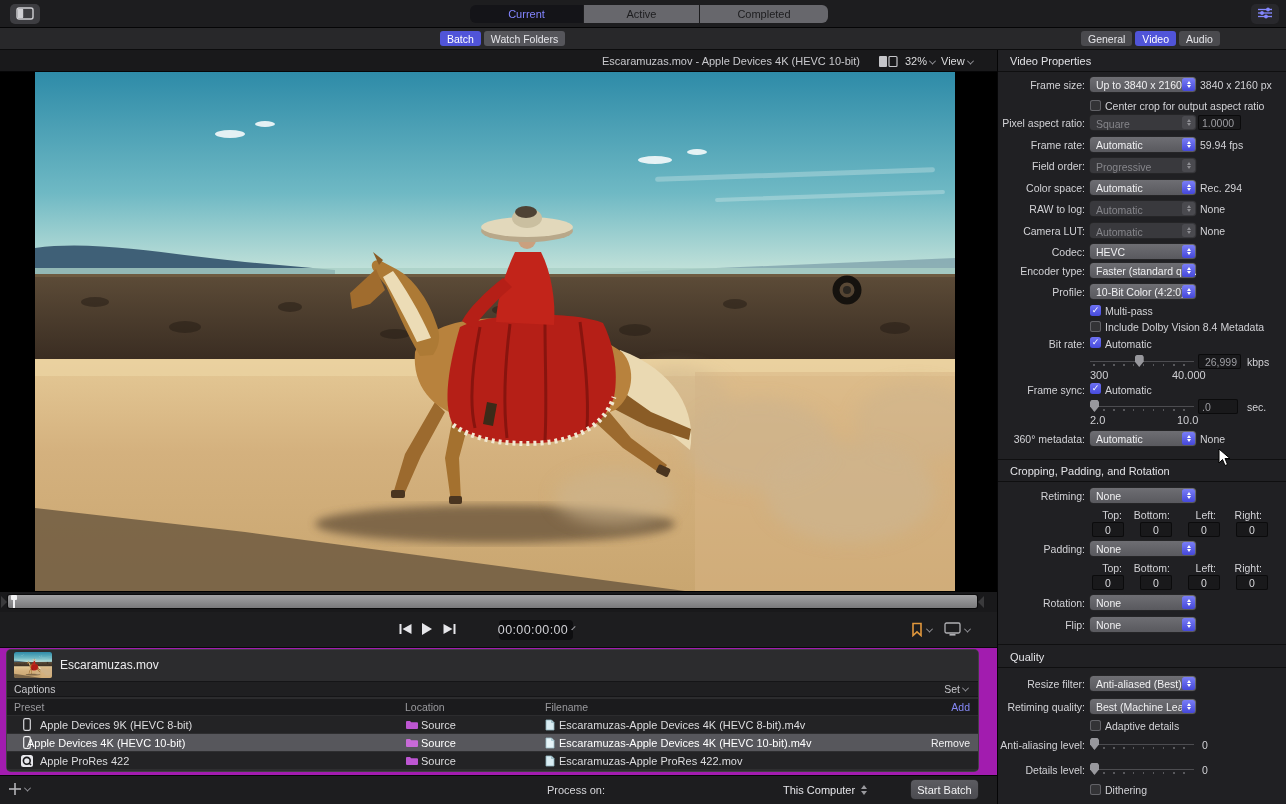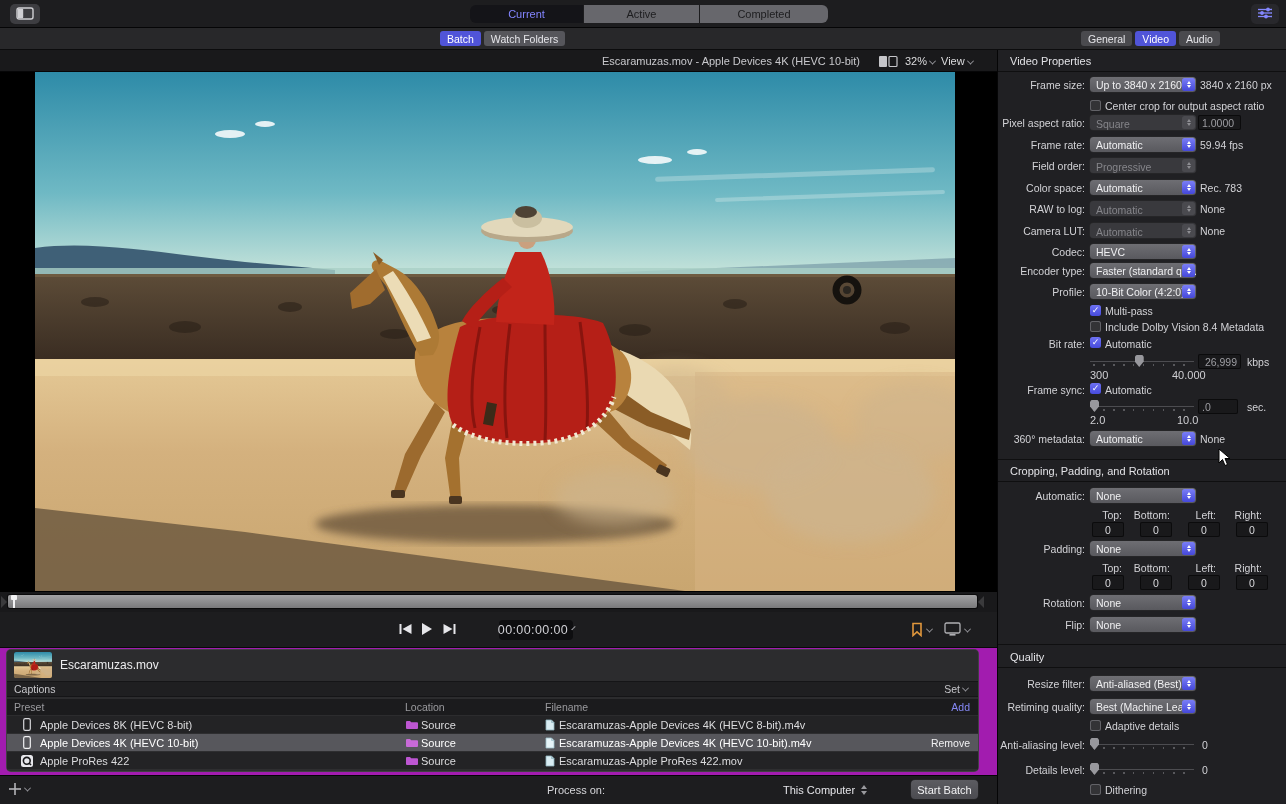--- a/index.html
+++ b/index.html
@@ -347,21 +347,21 @@
       <span class="abs nw" style="left:538px;top:2px;">Filename</span>
       <span class="abs nw link" style="right:8px;top:2px;">Add</span>
     </div>
 
     <div class="prow" style="top:66px">
       <span class="cell-icon" style="position:absolute;left:16px;">
           <svg width="8" height="13" viewBox="0 0 8 13">
             <rect x=".7" y=".7" width="6.6" height="11.6" rx="1.6" fill="none" stroke="#d8d8dc" stroke-width="1.2"></rect>
           </svg>
         </span>
-      <span class="abs nw" style="left:33px;">Apple Devices 8K (HEVC 8-bit)</span>
+      <span class="abs nw" style="left:33px;">Apple Devices 9K (HEVC 8-bit)</span>
       <span class="cell-icon" style="position:absolute;left:398px;">
           <svg width="13" height="10" viewBox="0 0 13 10">
             <path d="M1,2 a1,1 0 0 1 1,-1 h3 l1.2,1.2 h5.8 a1,1 0 0 1 1,1 v4.8 a1,1 0 0 1 -1,1 h-10 a1,1 0 0 1 -1,-1 z" fill="#bd56d2"></path>
           </svg>
         </span>
       <span class="abs nw" style="left:414px;">Source</span>
       <span class="cell-icon" style="position:absolute;left:538px;">
           <svg width="10" height="12" viewBox="0 0 10 12">
             <path d="M1,1 h5.5 L9,3.5 V11 H1 Z" fill="#d8ecf2" stroke="#8fb2bc" stroke-width=".8"></path>
             <path d="M6.5,1 V3.5 H9" fill="none" stroke="#8fb2bc" stroke-width=".8"></path>
@@ -369,21 +369,21 @@
         </span>
       <span class="abs nw" style="left:552px;">Escaramuzas-Apple Devices 4K (HEVC 8-bit).m4v</span>
     </div>
 
     <div class="prow sel" style="top:84px">
       <span class="cell-icon" style="position:absolute;left:16px;">
           <svg width="8" height="13" viewBox="0 0 8 13">
             <rect x=".7" y=".7" width="6.6" height="11.6" rx="1.6" fill="none" stroke="#f2f2f4" stroke-width="1.2"></rect>
           </svg>
         </span>
-      <span class="abs nw" style="left:33px;">Apple Devices 4K (HEVC 10-bit)</span>
+      <span class="abs nw" style="left:20px;">Apple Devices 4K (HEVC 10-bit)</span>
       <span class="cell-icon" style="position:absolute;left:398px;">
           <svg width="13" height="10" viewBox="0 0 13 10">
             <path d="M1,2 a1,1 0 0 1 1,-1 h3 l1.2,1.2 h5.8 a1,1 0 0 1 1,1 v4.8 a1,1 0 0 1 -1,1 h-10 a1,1 0 0 1 -1,-1 z" fill="#c86ad8"></path>
           </svg>
         </span>
       <span class="abs nw" style="left:414px;">Source</span>
       <span class="cell-icon" style="position:absolute;left:538px;">
           <svg width="10" height="12" viewBox="0 0 10 12">
             <path d="M1,1 h5.5 L9,3.5 V11 H1 Z" fill="#e6f4f8" stroke="#9fc2cc" stroke-width=".8"></path>
             <path d="M6.5,1 V3.5 H9" fill="none" stroke="#9fc2cc" stroke-width=".8"></path>
@@ -488,21 +488,21 @@
     </div>
 
   <div class="vlabel" style="top:132px">Color space:</div>
   <div class="popup" style="top:130px">
       <span>Automatic</span>
       <span class="cap">
         <i class="u"></i>
         <i class="d"></i>
       </span>
     </div>
-  <div class="vdetail" style="top:132px">Rec. 783</div>
+  <div class="vdetail" style="top:132px">Rec. 294</div>
 
   <div class="vlabel" style="top:153px">RAW to log:</div>
   <div class="popup dis" style="top:151px">
       <span>Automatic</span>
       <span class="cap">
         <i class="u"></i>
         <i class="d"></i>
       </span>
     </div>
   <div class="vdetail" style="top:153px">None</div>
@@ -585,21 +585,21 @@
         <i class="u"></i>
         <i class="d"></i>
       </span>
     </div>
   <div class="vdetail" style="top:383px">None</div>
 
   <div class="hair" style="top:409px"></div>
   <div class="sect-title" style="top:415px">Cropping, Padding, and Rotation</div>
   <div class="hair" style="top:431px"></div>
 
-  <div class="vlabel" style="top:440px">Automatic:</div>
+  <div class="vlabel" style="top:440px">Retiming:</div>
   <div class="popup" style="top:438px">
       <span>None</span>
       <span class="cap">
         <i class="u"></i>
         <i class="d"></i>
       </span>
     </div>
 
   <div class="qlabel" style="right:164px;top:459px">Top:</div>
   <div class="qlabel" style="right:116px;top:459px">Bottom:</div>

